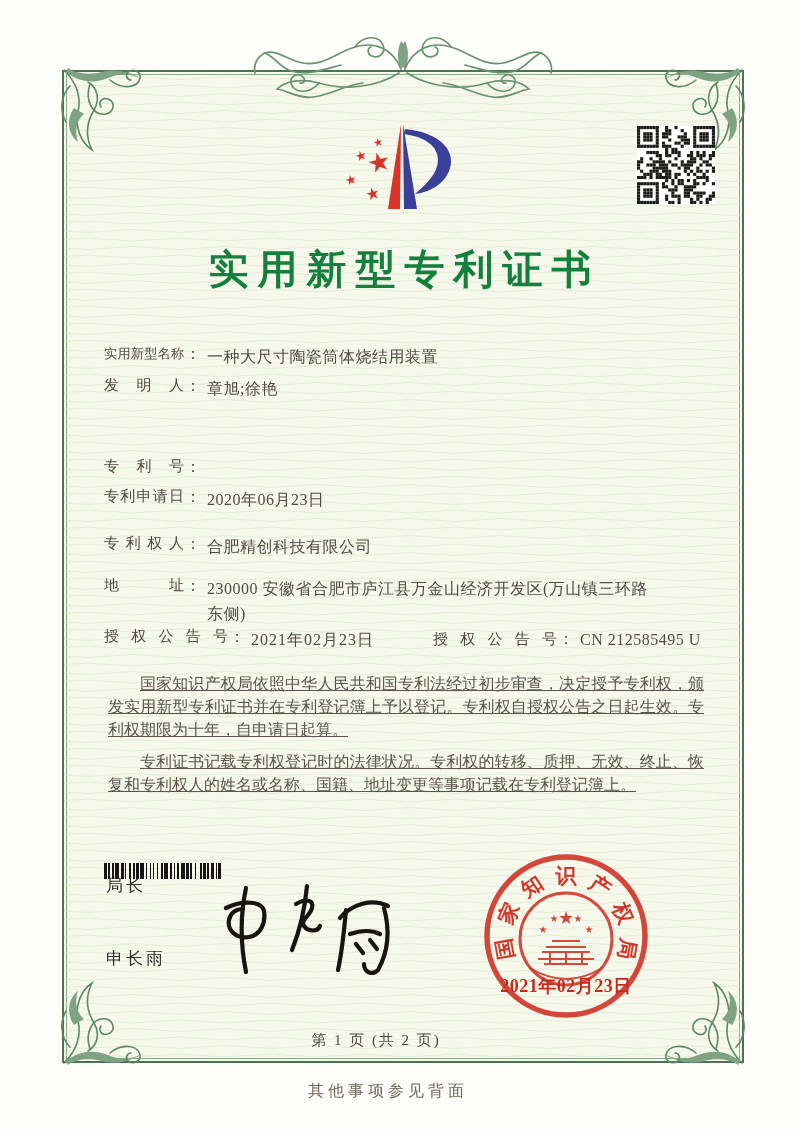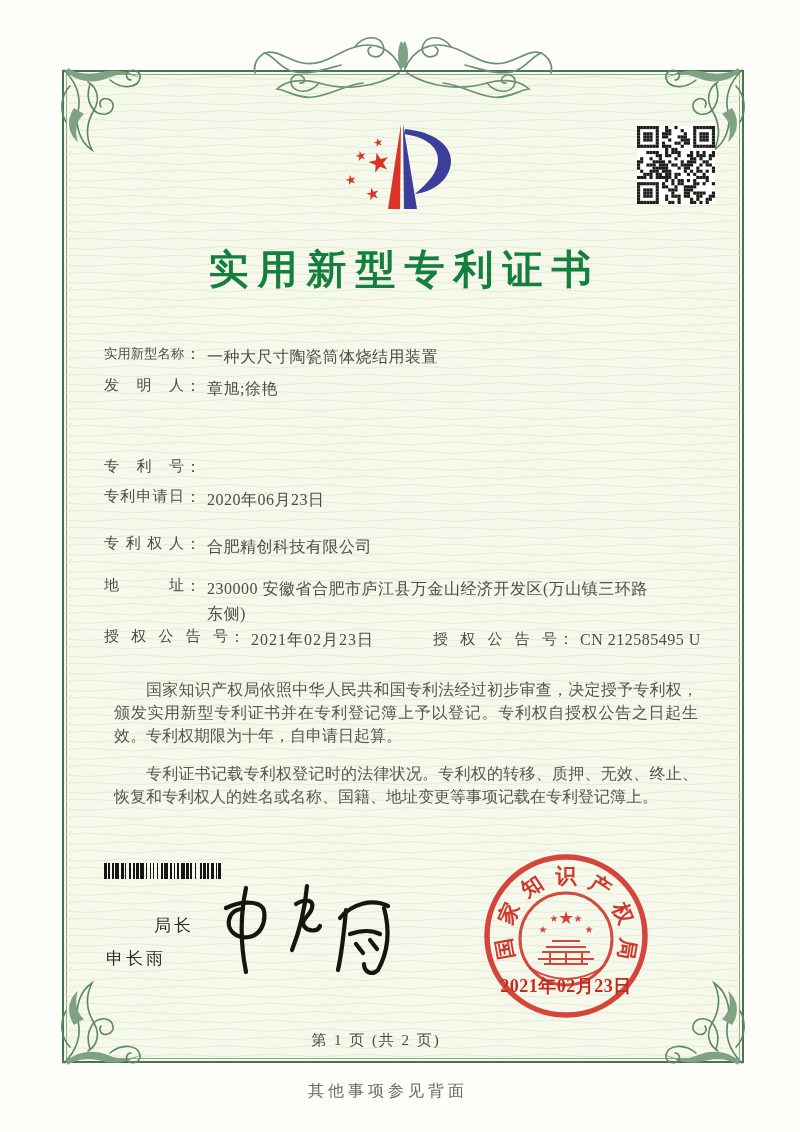--- a/index.html
+++ b/index.html
@@ -29,29 +29,29 @@
   .row{position:absolute;left:104px;display:flex;align-items:flex-start;color:#504b43;font-size:16px;}
   .flabel{display:inline-block;width:80px;text-align:justify;text-align-last:justify;font-size:15px;flex:none;}
   .flabel.six{font-size:13.2px;letter-spacing:-0.2px;padding-top:1px;}
   .flabel.wide{width:124px;}
   .colon{margin:0 6px 0 1px;flex:none;}
   .fvalue{max-width:445px;letter-spacing:0.5px;line-height:25px;}
   .fvalue.date{width:170px;letter-spacing:1px;flex:none;}
   .grp2{margin-left:12px;display:flex;align-items:center;}
   
   .body-text{position:absolute;left:100px;top:664px;width:612px;font-size:16px;line-height:23.2px;color:#5a554c;text-align:justify;}
-  .body-text p{margin:14px;text-indent:2em;}
+  .body-text p{margin:8px;text-indent:2em;text-decoration:underline;}
   
   .barcode{position:absolute;left:104px;top:863px;height:16px;display:flex;align-items:stretch;}
   .barcode div{background:#161513;}
   .signer-title,.signer-name{
     position:absolute;left:106px;font-family:"Liberation Sans","DejaVu Sans",sans-serif;
     font-size:17px;letter-spacing:3px;color:#2f2d29;
   }
-  .signer-title{top:914px;margin-left:48px;}
+  .signer-title{top:874px;}
   .signer-name{top:947px;}
   .signature{position:absolute;left:212px;top:876px;width:200px;height:108px;z-index:3;}
   .seal{position:absolute;left:480px;top:850px;width:172px;height:172px;z-index:3;}
   .seal-date{
     position:absolute;left:480px;top:974px;width:172px;text-align:center;z-index:4;
     font-size:18px;font-weight:bold;color:#c8291d;letter-spacing:0.5px;
   }
   .pageinfo{position:absolute;left:0;right:0;top:1031px;text-align:center;transform:translateX(-24px);
     font-size:15px;letter-spacing:2px;color:#4c4840;}
   .backnote{position:absolute;left:0;right:0;top:1081px;text-align:center;transform:translateX(-12px);

